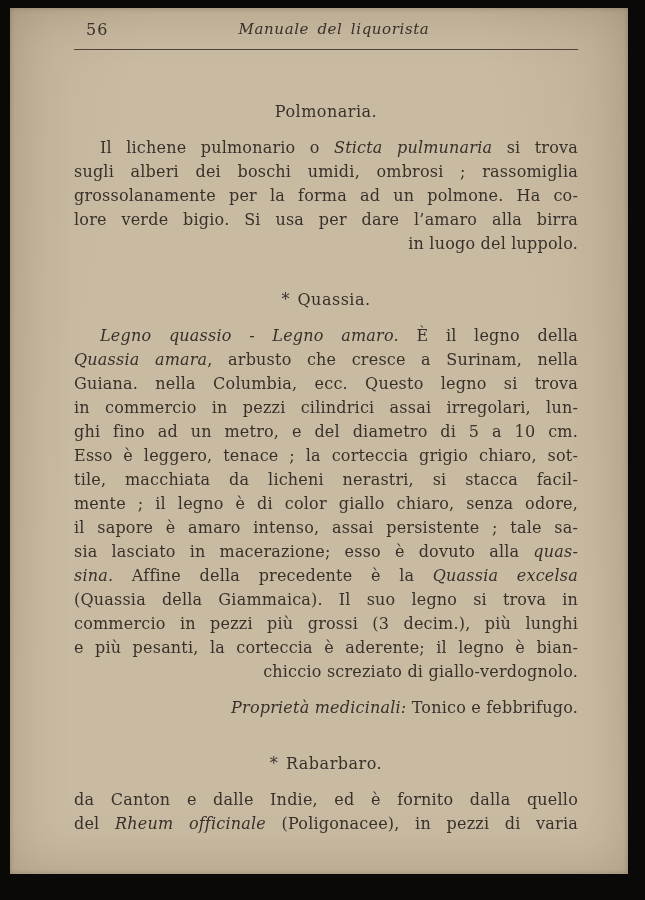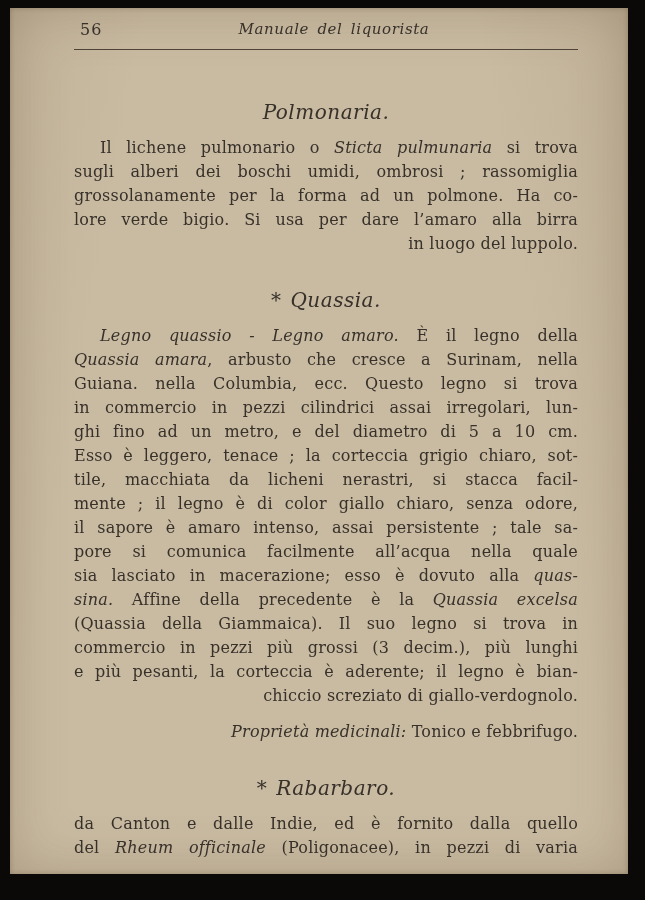--- a/index.html
+++ b/index.html
@@ -29,21 +29,21 @@
     color: #38312a;
     overflow: hidden;
   }
   .running-head {
     position: relative;
     margin-top: 12px;
     height: 22px;
   }
   .page-number {
     position: absolute;
-    left: 70px;
+    left: 76px;
     top: 0;
     font-size: 16px;
     letter-spacing: 1px;
   }
   .running-title {
     text-align: center;
     font-style: italic;
     font-size: 15px;
     letter-spacing: 0.6px;
     word-spacing: 3px;
@@ -57,22 +57,21 @@
   }
   .page-body {
     margin-left: 64px;
     width: 504px;
     font-size: 16px;
     line-height: 24px;
     letter-spacing: 0.2px;
   }
   .section-heading {
     text-align: center;
-    font-style: italic;
-    font-size: 20px;
+    font-size: 16px;
     letter-spacing: 0.5px;
     word-spacing: 2px;
     margin: 32px 0 12px;
   }
   .page-body .section-heading:first-child { margin-top: 50px; }
   .para { margin: 0; }
   .line { text-align: right; }
   .line.j {
     text-align: justify;
     text-align-last: justify;
@@ -103,21 +102,20 @@
         <div class="para">
           <div class="line j ind"><span class="it">Legno quassio - Legno amaro.</span><span> È il legno della</span></div>
           <div class="line j"><span class="it">Quassia amara</span><span>, arbusto che cresce a Surinam, nella</span></div>
           <div class="line j"><span>Guiana. nella Columbia, ecc. Questo legno si trova</span></div>
           <div class="line j"><span>in commercio in pezzi cilindrici assai irregolari, lun-</span></div>
           <div class="line j"><span>ghi fino ad un metro, e del diametro di 5 a 10 cm.</span></div>
           <div class="line j"><span>Esso è leggero, tenace ; la corteccia grigio chiaro, sot-</span></div>
           <div class="line j"><span>tile, macchiata da licheni nerastri, si stacca facil-</span></div>
           <div class="line j"><span>mente ; il legno è di color giallo chiaro, senza odore,</span></div>
           <div class="line j"><span>il sapore è amaro intenso, assai persistente ; tale sa-</span></div>
-          <div class="line j"><span>pore si comunica facilmente all’acqua nella quale</span></div>
           <div class="line j"><span>sia lasciato in macerazione; esso è dovuto alla </span><span class="it">quas-</span></div>
           <div class="line j"><span class="it">sina.</span><span> Affine della precedente è la </span><span class="it">Quassia excelsa</span></div>
           <div class="line j"><span>(Quassia della Giammaica). Il suo legno si trova in</span></div>
           <div class="line j"><span>commercio in pezzi più grossi (3 decim.), più lunghi</span></div>
           <div class="line j"><span>e più pesanti, la corteccia è aderente; il legno è bian-</span></div>
           <div class="line"><span>chiccio screziato di giallo-verdognolo.</span></div>
         </div>
         <div class="para">
           <div class="line ind"><span class="it">Proprietà medicinali:</span><span> Tonico e febbrifugo.</span></div>
         </div>

